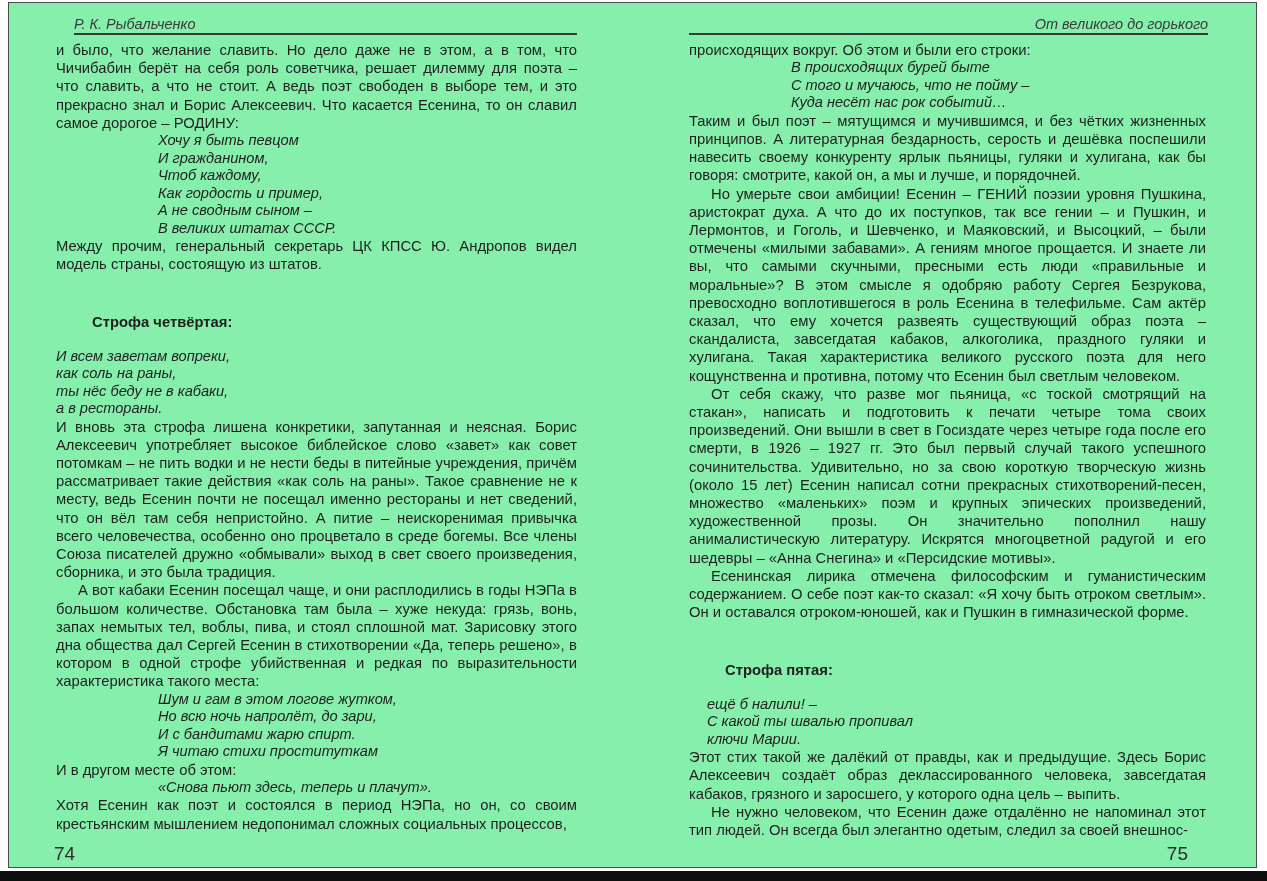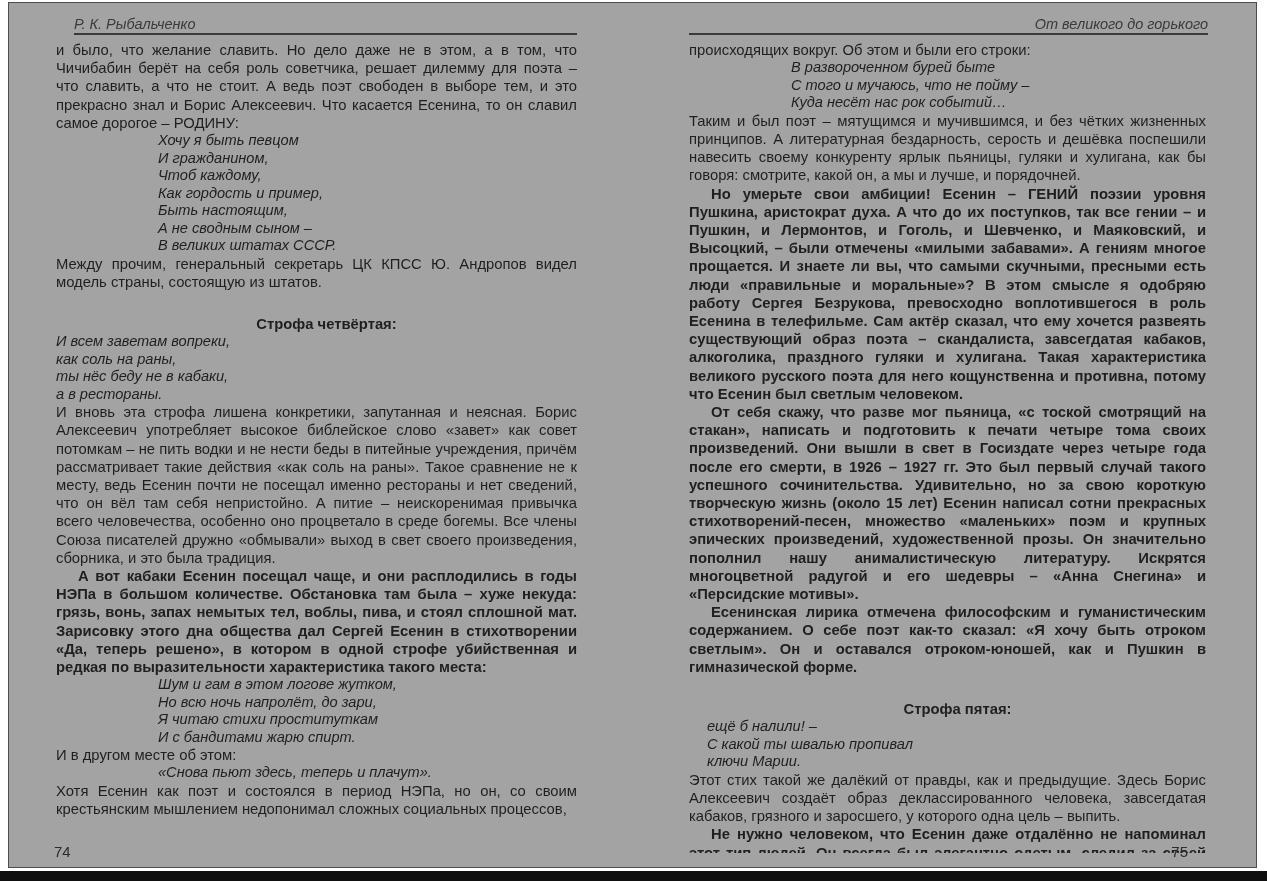--- a/index.html
+++ b/index.html
@@ -15,21 +15,21 @@
     overflow: hidden;
     font-family: "Liberation Sans", "DejaVu Sans", sans-serif;
   }
   .frame {
     position: absolute;
     left: 8px;
     top: 2px;
     width: 1247px;
     height: 864px;
     border: 1px solid #4d4d4d;
-    background: #a3a3a3;
+    background: #86efac;
   }
   .bottom-bar {
     position: absolute;
     left: 0;
     top: 871px;
     width: 1267px;
     height: 10px;
     background: #0f0f0f;
   }
   .running-head {
@@ -61,41 +61,41 @@
     color: #1f1f1f;
     text-align: justify;
   }
   .col-left  { left: 47px;  width: 521px; }
   .col-right { left: 680px; width: 517px; }
   .para {
     margin: 0;
     hyphens: auto;
     -webkit-hyphens: auto;
   }
-  .para.indent { text-indent: 22px; font-weight: bold; }
+  .para.indent { text-indent: 22px; }
   .strofa-heading {
-    margin: 0;
+    margin: 16px;
     font-weight: bold;
     text-indent: 20px;
-    text-align: center;
+    text-align: left;
   }
   .verse-block {
     font-style: italic;
     line-height: 17.5px;
     font-size: 14.6px;
     text-align: left;
   }
   .verse-block.centered-indent { margin-left: 102px; }
   .verse-block.small-indent    { margin-left: 18px; }
   .verse-line { white-space: nowrap; }
   .gap { height: 24px; }
   .page-number {
     position: absolute;
     top: 840px;
-    font-size: 15px;
+    font-size: 19px;
     color: #2c2c2c;
   }
   .pn-left  { left: 45px; }
   .pn-right { left: 680px; width: 499px; text-align: right; }
 </style>
 </head>
 <body>
 
 <div class="canvas">
   <div class="frame">
@@ -106,51 +106,50 @@
     <div class="running-head rh-right">От великого до горького</div>
     <div class="rule rule-right"></div>
 
     <div class="column col-left" id="col-left">
         <p class="para">и было, что желание славить. Но дело даже не в этом, а в том, что Чичибабин берёт на себя роль советчика, решает дилемму для поэта – что славить, а что не стоит. А ведь поэт свободен в выборе тем, и это прекрасно знал и Борис Алексеевич. Что касается Есенина, то он славил самое дорогое – РОДИНУ:</p>
         <div class="verse-block centered-indent">
           <div class="verse-line">Хочу я быть певцом</div>
           <div class="verse-line">И гражданином,</div>
           <div class="verse-line">Чтоб каждому,</div>
           <div class="verse-line">Как гордость и пример,</div>
-          <div class="verse-line">Быть настоящим,</div>
           <div class="verse-line">А не сводным сыном –</div>
           <div class="verse-line">В великих штатах СССР.</div>
         </div>
         <p class="para">Между прочим, генеральный секретарь ЦК КПСС Ю. Андропов видел модель страны, состоящую из штатов.</p>
         <div class="gap"></div>
         <p class="strofa-heading">Строфа четвёртая:</p>
         <div class="verse-block">
           <div class="verse-line">И всем заветам вопреки,</div>
           <div class="verse-line">как соль на раны,</div>
           <div class="verse-line">ты нёс беду не в кабаки,</div>
           <div class="verse-line">а в рестораны.</div>
         </div>
         <p class="para">И вновь эта строфа лишена конкретики, запутанная и неясная. Борис Алексеевич употребляет высокое библейское слово «завет» как совет потомкам – не пить водки и не нести беды в питейные учреждения, причём рассматривает такие действия «как соль на раны». Такое сравнение не к месту, ведь Есенин почти не посещал именно рестораны и нет сведений, что он вёл там себя непристойно. А питие – неискоренимая привычка всего человечества, особенно оно процветало в среде богемы. Все члены Союза писателей дружно «обмывали» выход в свет своего произведения, сборника, и это была традиция.</p>
         <p class="para indent">А вот кабаки Есенин посещал чаще, и они расплодились в годы НЭПа в большом количестве. Обстановка там была – хуже некуда: грязь, вонь, запах немытых тел, воблы, пива, и стоял сплошной мат. Зарисовку этого дна общества дал Сергей Есенин в стихотворении «Да, теперь решено», в котором в одной строфе убийственная и редкая по выразительности характеристика такого места:</p>
         <div class="verse-block centered-indent">
           <div class="verse-line">Шум и гам в этом логове жутком,</div>
           <div class="verse-line">Но всю ночь напролёт, до зари,</div>
+          <div class="verse-line">И с бандитами жарю спирт.</div>
           <div class="verse-line">Я читаю стихи проституткам</div>
-          <div class="verse-line">И с бандитами жарю спирт.</div>
         </div>
         <p class="para">И в другом месте об этом:</p>
         <div class="verse-block centered-indent">
           <div class="verse-line">«Снова пьют здесь, теперь и плачут».</div>
         </div>
         <p class="para">Хотя Есенин как поэт и состоялся в период НЭПа, но он, со своим крестьянским мышлением недопонимал сложных социальных процессов,</p>
       </div>
     <div class="column col-right" id="col-right">
         <p class="para">происходящих вокруг. Об этом и были его строки:</p>
         <div class="verse-block centered-indent">
-          <div class="verse-line">В развороченном бурей быте</div>
+          <div class="verse-line">В происходящих бурей быте</div>
           <div class="verse-line">С того и мучаюсь, что не пойму –</div>
           <div class="verse-line">Куда несёт нас рок событий…</div>
         </div>
         <p class="para">Таким и был поэт – мятущимся и мучившимся, и без чётких жизненных принципов. А литературная бездарность, серость и дешёвка поспешили навесить своему конкуренту ярлык пьяницы, гуляки и хулигана, как бы говоря: смотрите, какой он, а мы и лучше, и порядочней.</p>
         <p class="para indent">Но умерьте свои амбиции! Есенин – ГЕНИЙ поэзии уровня Пушкина, аристократ духа. А что до их поступков, так все гении – и Пушкин, и Лермонтов, и Гоголь, и Шевченко, и Маяковский, и Высоцкий, – были отмечены «милыми забавами». А гениям многое прощается. И знаете ли вы, что самыми скучными, пресными есть люди «правильные и моральные»? В этом смысле я одобряю работу Сергея Безрукова, превосходно воплотившегося в роль Есенина в телефильме. Сам актёр сказал, что ему хочется развеять существующий образ поэта – скандалиста, завсегдатая кабаков, алкоголика, праздного гуляки и хулигана. Такая характеристика великого русского поэта для него кощунственна и противна, потому что Есенин был светлым человеком.</p>
         <p class="para indent">От себя скажу, что разве мог пьяница, «с тоской смотрящий на стакан», написать и подготовить к печати четыре тома своих произведений. Они вышли в свет в Госиздате через четыре года после его смерти, в 1926 – 1927 гг. Это был первый случай такого успешного сочинительства. Удивительно, но за свою короткую творческую жизнь (около 15 лет) Есенин написал сотни прекрасных стихотворений-песен, множество «маленьких» поэм и крупных эпических произведений, художественной прозы. Он значительно пополнил нашу анималистическую литературу. Искрятся многоцветной радугой и его шедевры – «Анна Снегина» и «Персидские мотивы».</p>
         <p class="para indent">Есенинская лирика отмечена философским и гуманистическим содержанием. О себе поэт как-то сказал: «Я хочу быть отроком светлым». Он и оставался отроком-юношей, как и Пушкин в гимназической форме.</p>
         <div class="gap"></div>
         <p class="strofa-heading">Строфа пятая:</p>
         <div class="verse-block small-indent">

